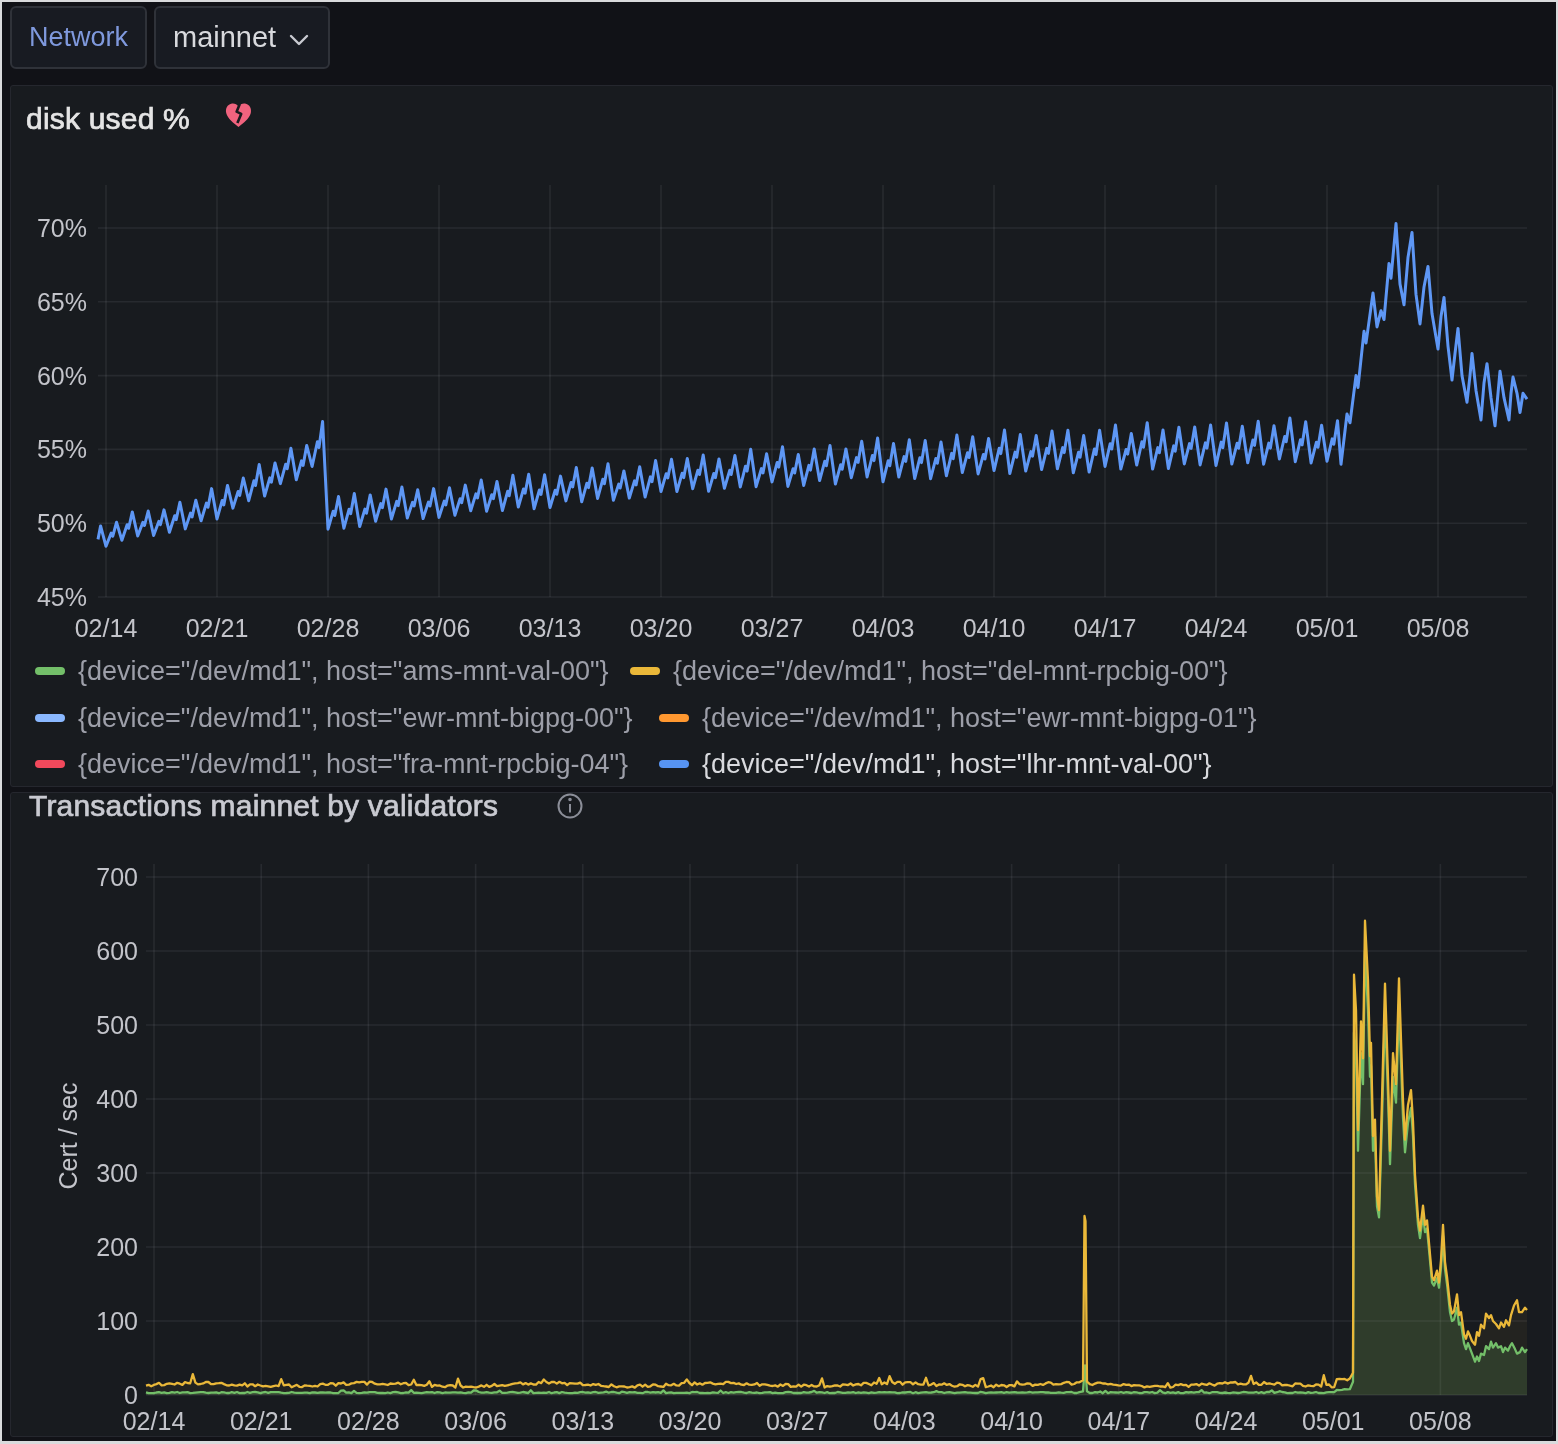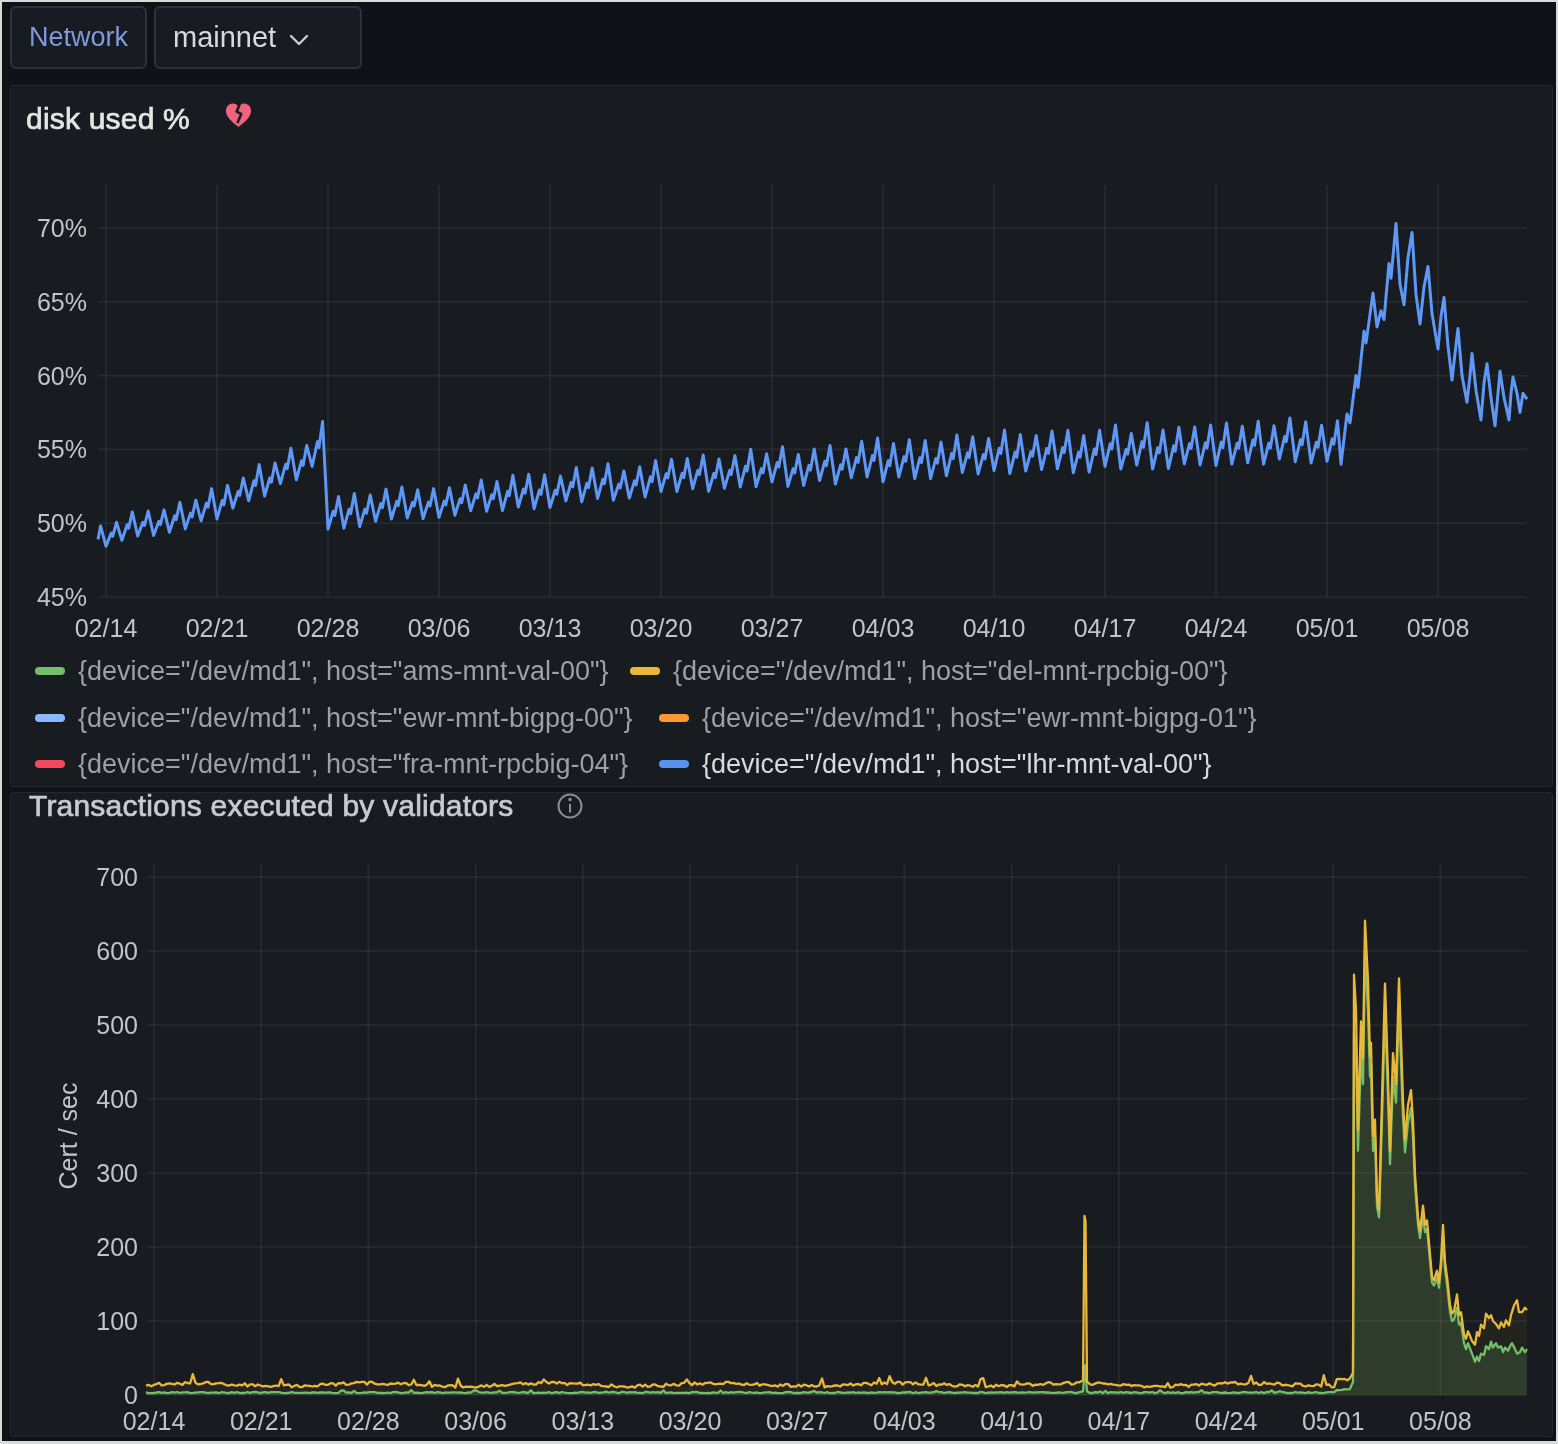--- a/index.html
+++ b/index.html
@@ -5,21 +5,21 @@
 html,body { width:1558px; height:1444px; background:#111217; overflow:hidden; }
 body { font-family:'Liberation Sans', sans-serif; position:relative; }
 .page { position:absolute; left:0; top:0; width:1558px; height:1444px; background:#111217; }
 .edge { position:absolute; background:#d9dadc; z-index:50; }
 .panel { position:absolute; left:10px; width:1543px; background:#181b1f; border:1px solid #25272e; border-radius:3px; }
 .p1 { top:85px; height:702px; }
 .p2 { top:792px; height:645px; }
 .ptitle { position:absolute; color:#e5e5e5; font-size:30px; font-weight:400; -webkit-text-stroke:0.7px currentColor; letter-spacing:0.2px; line-height:34px; }
 .chip { position:absolute; top:6px; height:63px; background:#181b22; border:2px solid #2f3239; border-radius:6px; display:flex; align-items:center; }
 .chip1 { left:10px; width:137px; justify-content:center; color:#7f99dd; font-size:27px; font-weight:500; }
-.chip2 { left:154px; width:208px; color:#d8d9dd; font-size:29px; padding-left:17px; position:absolute; }
+.chip2 { left:154px; width:176px; color:#d8d9dd; font-size:29px; padding-left:17px; position:absolute; }
 .litem { position:absolute; display:flex; align-items:center; height:34px; color:#9d9fa9; font-size:27px; white-space:nowrap; }
 .litem.focus { color:#d9dade; }
 .dash { display:inline-block; width:30px; height:8px; border-radius:4px; margin-right:13px; }
 </style></head>
 <body>
 <div class="page">
   <div class="panel p1"></div>
   <div class="panel p2"></div>
   <svg width="1558" height="1444" viewBox="0 0 1558 1444" style="position:absolute;left:0;top:0;font-family:'Liberation Sans',sans-serif;">
 <line x1="106.0" y1="185" x2="106.0" y2="597" stroke="rgba(204,204,220,0.085)" stroke-width="1.6"></line>
@@ -112,21 +112,21 @@
         <path d="M13.5 25.5 C9 22 2.5 17 1.2 11.5 C0.2 7 2.5 3.2 6.2 2.3 C9 1.6 11.8 2.7 13.5 4.9 C15.2 2.7 18 1.6 20.8 2.3 C24.5 3.2 26.8 7 25.8 11.5 C24.5 17 18 22 13.5 25.5 Z" fill="#f0637e"></path>
         <path d="M14.8 2.5 L11.6 10.2 L16.2 12.4 L12.4 21.5" fill="none" stroke="#181b1f" stroke-width="2.6" stroke-linejoin="round"></path>
       </g>
 <g stroke="#8b8e98" fill="none" stroke-width="2">
         <circle cx="570" cy="806" r="11.5"></circle>
         <line x1="570" y1="804" x2="570" y2="812.5"></line>
         <circle cx="570" cy="799.5" r="0.8" fill="#8b8e98"></circle>
       </g>
 </svg>
   <div class="ptitle" style="left:26px;top:102px;">disk used %</div>
-  <div class="ptitle" style="left:29px;top:789px;color:#c9cad1;">Transactions executed by validators</div>
+  <div class="ptitle" style="left:29px;top:789px;color:#c9cad1;">Transactions mainnet by validators</div>
   <div class="chip chip1">Network</div>
   <div class="chip chip2">mainnet<svg style="position:absolute;left:132px;top:21px;" width="22" height="22" viewBox="0 0 22 22">
         <path d="M3 7 L11 15 L19 7" fill="none" stroke="#c9cad1" stroke-width="2.4" stroke-linecap="round" stroke-linejoin="round"></path>
       </svg></div>
 <div class="litem" style="left:35px;top:654px;"><span class="dash" style="background:#73BF69;"></span>{device="/dev/md1", host="ams-mnt-val-00"}</div>
 <div class="litem" style="left:630px;top:654px;"><span class="dash" style="background:#EAB839;"></span>{device="/dev/md1", host="del-mnt-rpcbig-00"}</div>
 <div class="litem" style="left:35px;top:701px;"><span class="dash" style="background:#8AB8FF;"></span>{device="/dev/md1", host="ewr-mnt-bigpg-00"}</div>
 <div class="litem" style="left:659px;top:701px;"><span class="dash" style="background:#FF9830;"></span>{device="/dev/md1", host="ewr-mnt-bigpg-01"}</div>
 <div class="litem" style="left:35px;top:747px;"><span class="dash" style="background:#F2495C;"></span>{device="/dev/md1", host="fra-mnt-rpcbig-04"}</div>
 <div class="litem focus" style="left:659px;top:747px;"><span class="dash" style="background:#5794F2;"></span>{device="/dev/md1", host="lhr-mnt-val-00"}</div>

